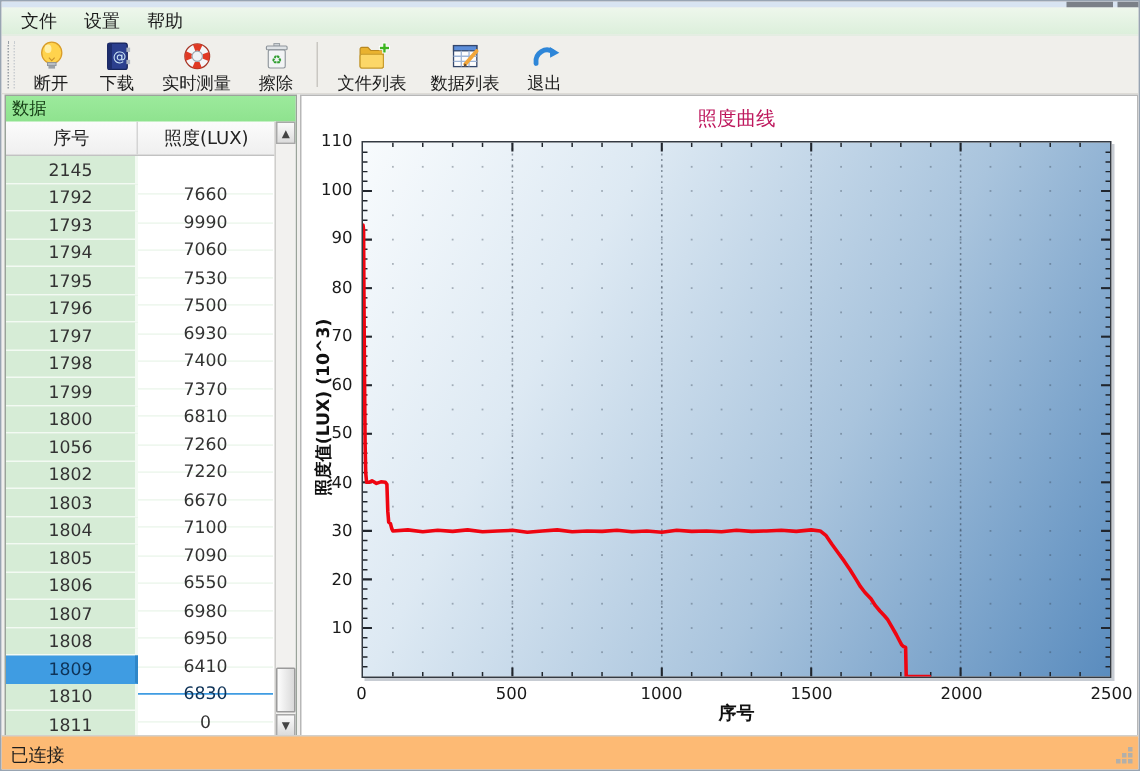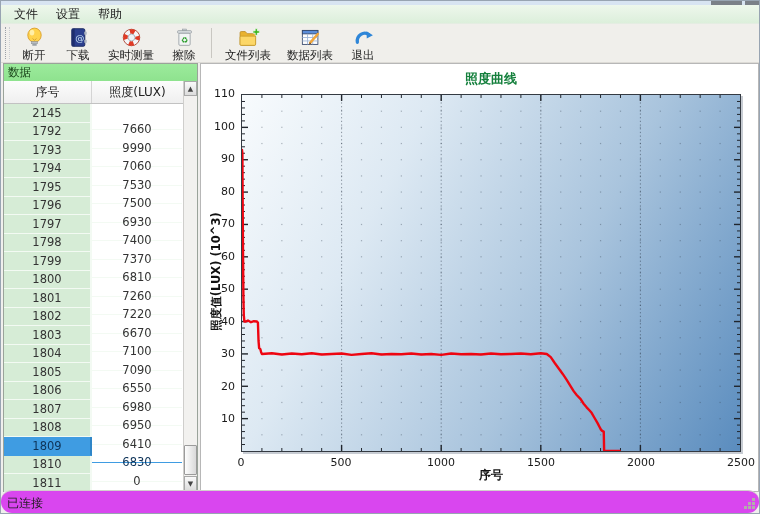--- a/index.html
+++ b/index.html
@@ -41,31 +41,31 @@
   .trow.selected .tcell { background:#3f9ce2; color:#0e3358; border-bottom-color:#3f9ce2; border-right-color:#2f86c8; }
 
   
   .vscroll { position:absolute; right:0; top:17px; bottom:0; width:14px; background:#f2f1ef; border-left:1px solid #cfcecc; }
   .sb-btn { position:absolute; left:0; width:13px; height:15px; background:linear-gradient(#fafafa,#dcdcdc); border:1px solid #a8a8a8; display:flex; align-items:center; justify-content:center; font-size:7px; color:#444; }
   .sb-up { top:0; } .sb-dn { bottom:0; }
   .sb-thumb { position:absolute; left:0; bottom:16px; width:13px; height:30px; background:linear-gradient(90deg,#fdfdfd,#d9d9d9); border:1px solid #9b9b9b; border-radius:1px; }
 
   
   .chart-panel { position:absolute; left:199px; top:0; width:559px; height:429px; background:#fff; border:1px solid #b7b7b7; }
-  .chart-title { position:absolute; left:40px; top:6px; width:500px; text-align:center; font-size:13px; font-weight:bold; color:#15803d; }
+  .chart-title { position:absolute; left:40px; top:6px; width:500px; text-align:center; font-size:13px; font-weight:normal; color:#be185d; }
   .plot { position:absolute; left:40px; top:30px; width:500px; height:358px; border:1px solid #343a42; box-shadow:2px 2px 0 #c7ccd3; background:linear-gradient(118deg,#f8fbfd 0%,#dde9f3 28%,#a9c4dd 62%,#5a8cbe 100%); }
   .plot svg { position:absolute; left:0; top:0; width:100%; height:100%; }
   .tick-label { position:absolute; font-size:11px; color:#1a1a1a; }
   .y-label { text-align:right; width:32px; left:2px; }
   .x-label { text-align:center; width:44px; }
   .axis-ylabel { position:absolute; left:-135px; top:200px; width:300px; text-align:center; font-size:11.5px; font-weight:bold; color:#111; transform:rotate(-90deg); }
   .axis-xlabel { position:absolute; left:40px; top:403px; width:500px; text-align:center; font-size:12px; font-weight:bold; color:#111; }
 
   
-  .statusbar { position:absolute; left:0; bottom:0; width:100%; height:23px; background:#d946ef; border-top:1px solid #d2d0cc;border-radius:11px; }
+  .statusbar { position:absolute; left:0; bottom:0; width:100%; height:23px; background:#fdba74; border-top:1px solid #d2d0cc; }
   .status-text { position:absolute; left:6px; top:4px; font-size:12px; color:#1c1c1c; }
   .grip { position:absolute; right:4px; bottom:4px; width:3px; height:3px; background:#b2afaa;
           box-shadow:-4px 0 0 #b2afaa, -8px 0 0 #b2afaa, 0 -4px 0 #b2afaa, 0 -8px 0 #b2afaa, -4px -4px 0 #b2afaa; }
 </style>
 </head>
 <body>
 
 <div class="window">
   <div class="top-strip"></div>
   <div class="winbtn1"></div>
@@ -209,21 +209,21 @@
           </div>
           <div class="trow">
             <div class="tcell c1">1799</div>
             <div class="tcell c2">6810</div>
           </div>
           <div class="trow">
             <div class="tcell c1">1800</div>
             <div class="tcell c2">7260</div>
           </div>
           <div class="trow">
-            <div class="tcell c1">1801</div>
+            <div class="tcell c1">1056</div>
             <div class="tcell c2">7220</div>
           </div>
           <div class="trow">
             <div class="tcell c1">1802</div>
             <div class="tcell c2">6670</div>
           </div>
           <div class="trow">
             <div class="tcell c1">1803</div>
             <div class="tcell c2">7100</div>
           </div>

